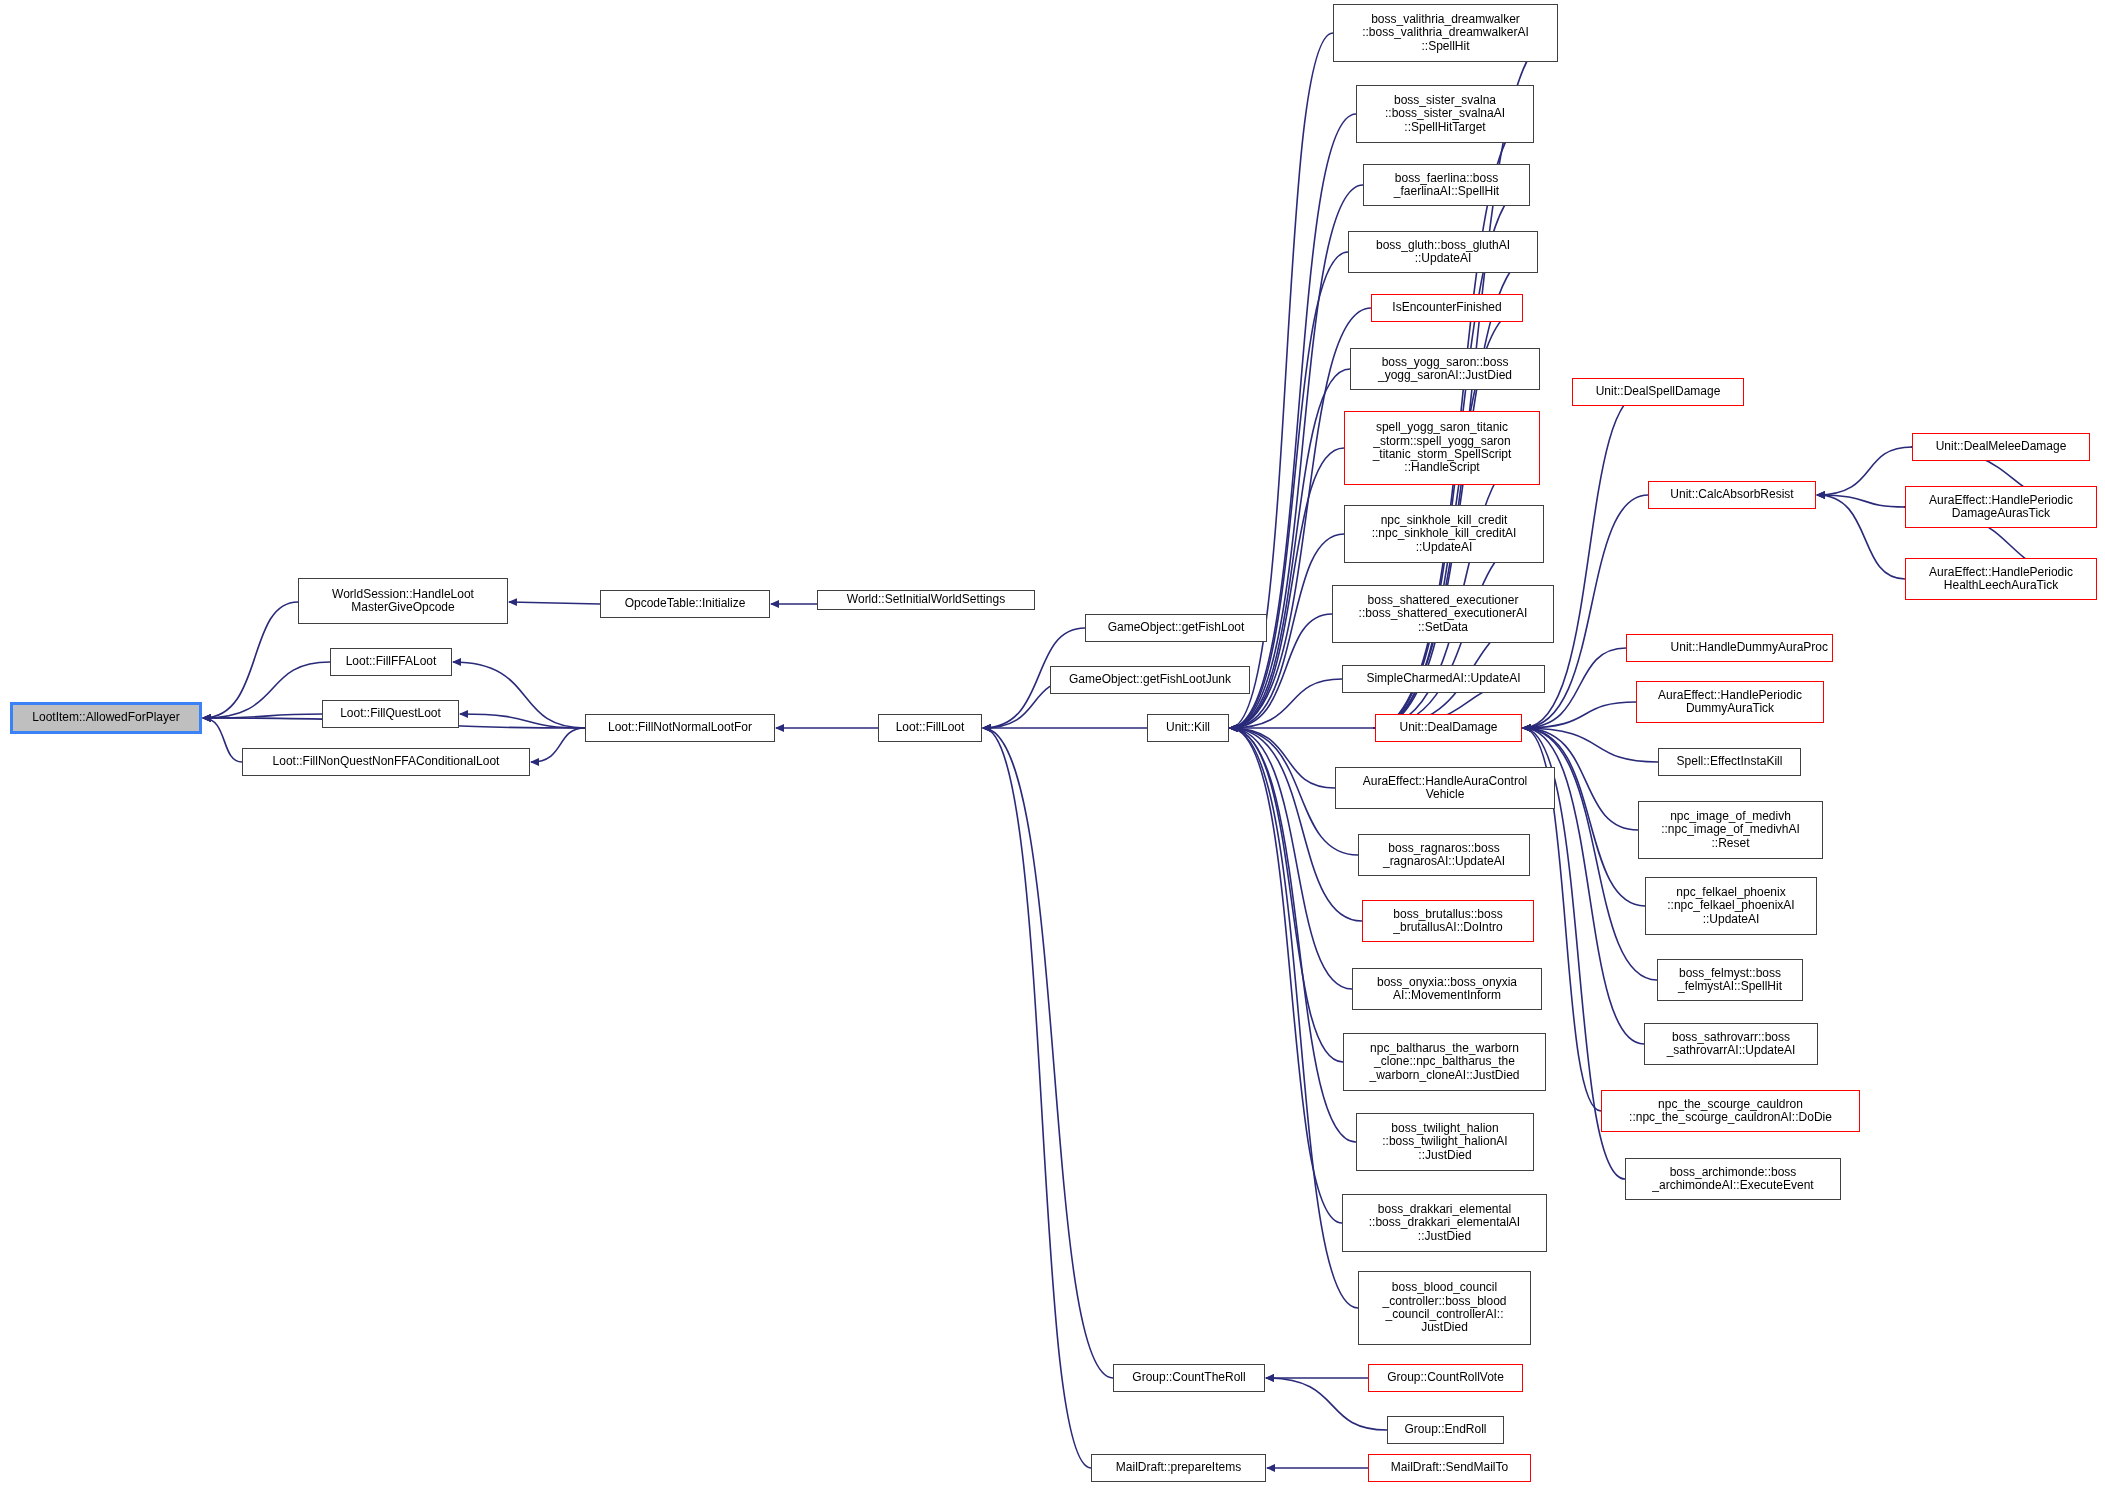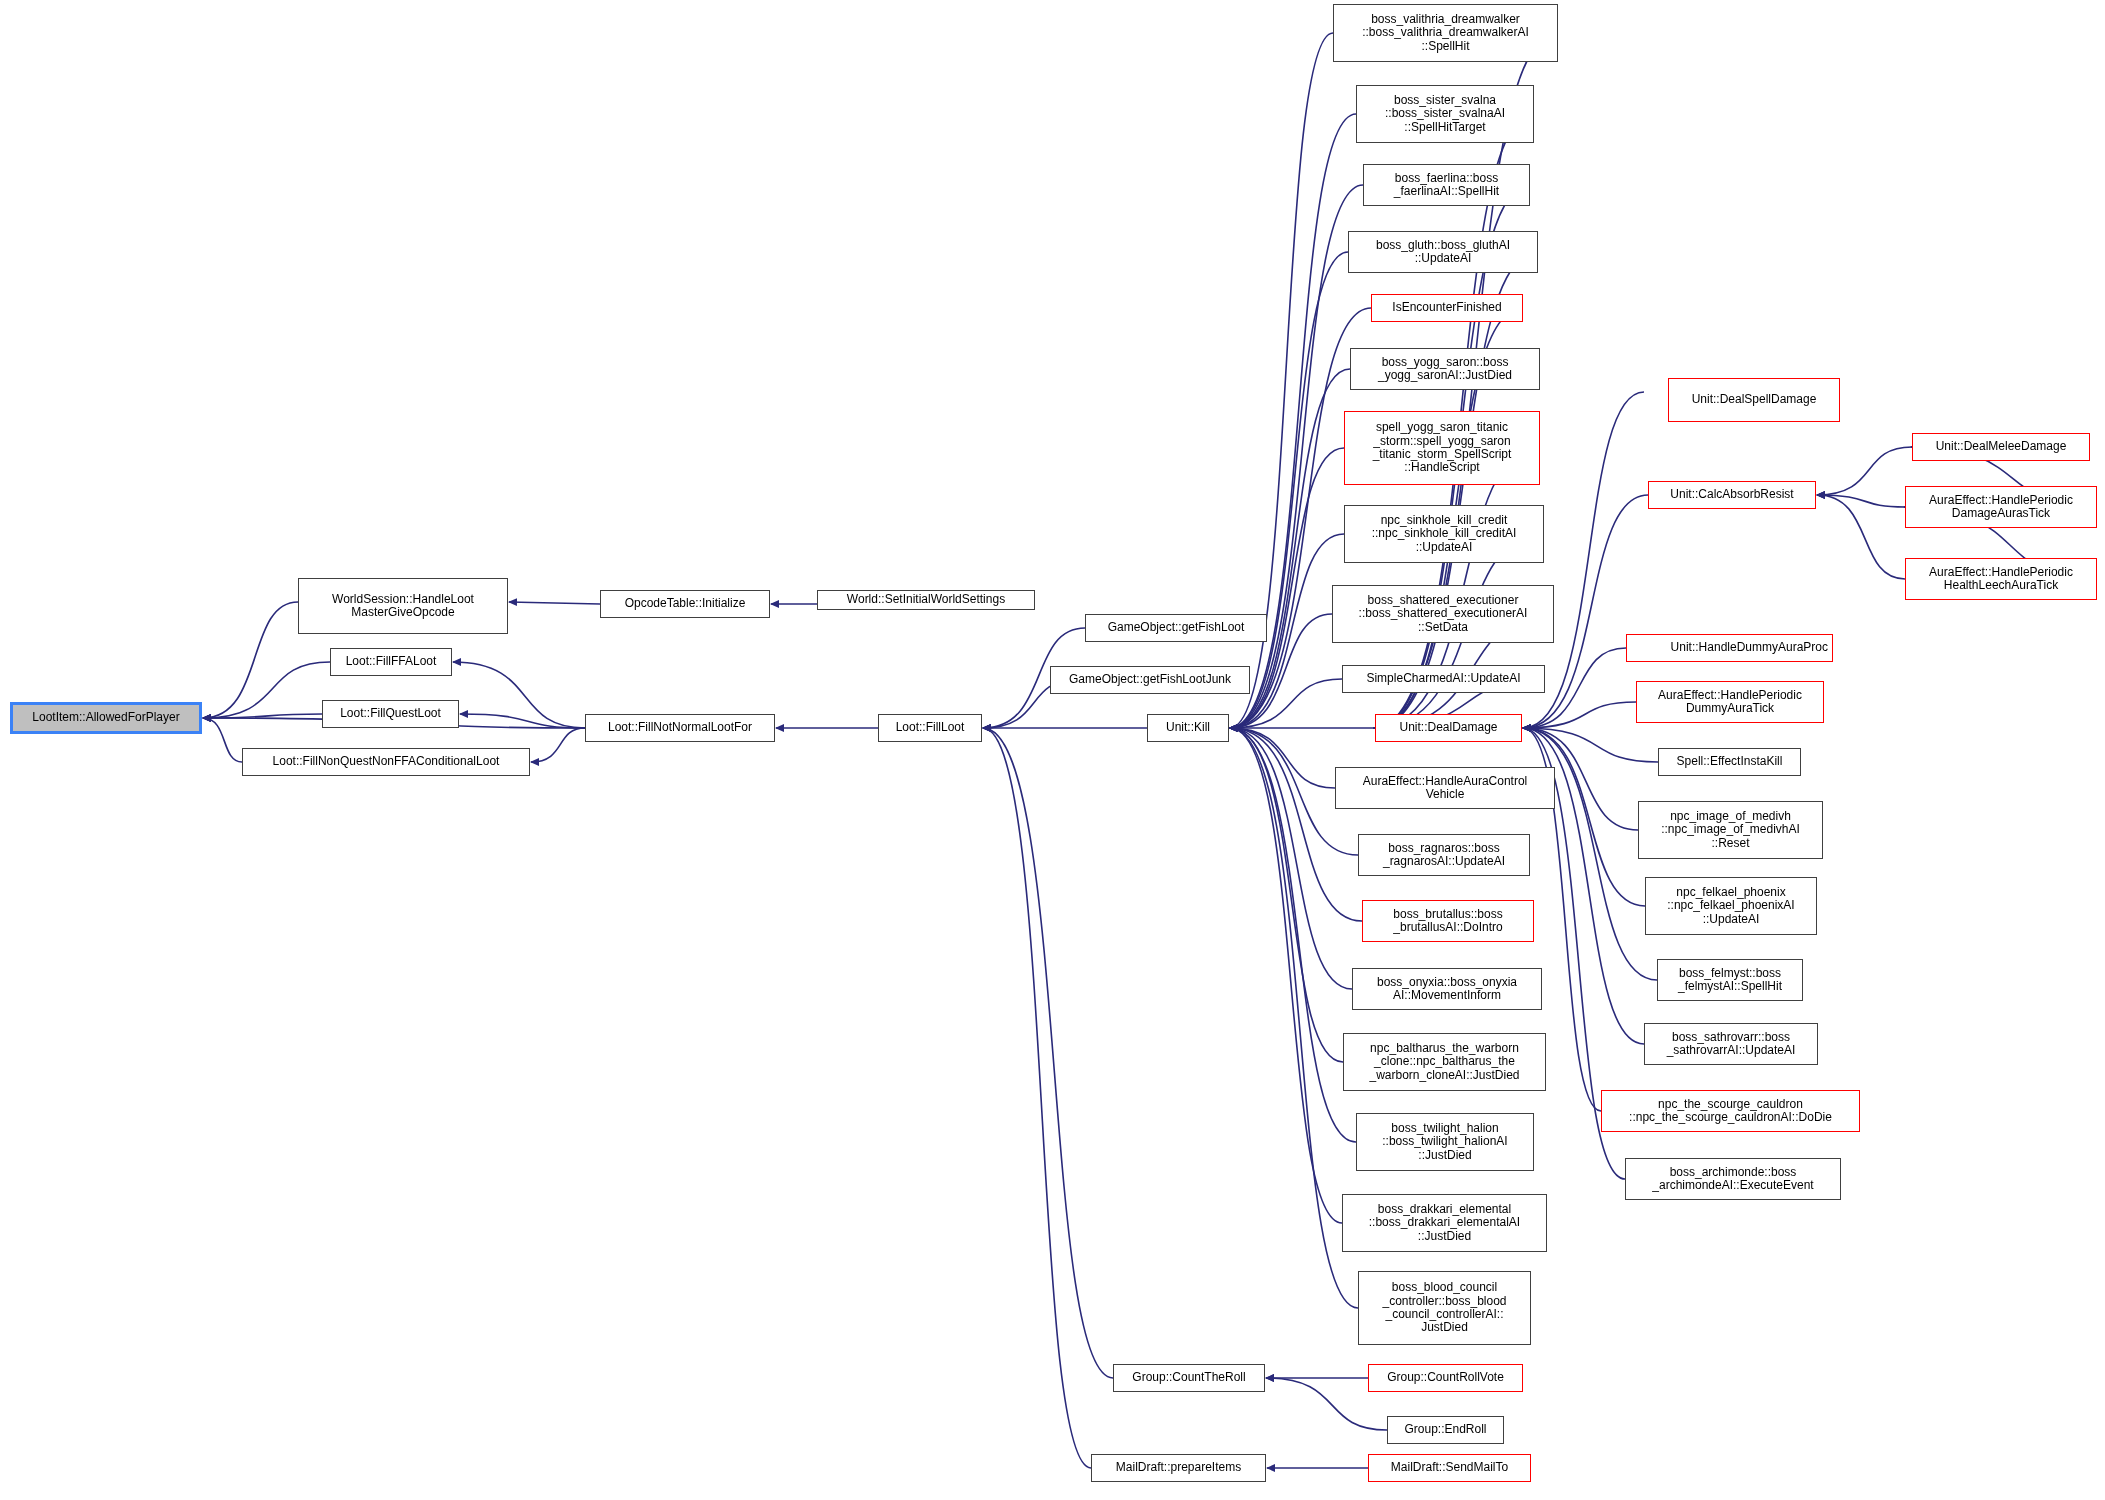--- a/index.html
+++ b/index.html
@@ -84,21 +84,21 @@
         <path d="M1625,1179 C1568.9,1179 1589.3,728 1523,728" fill="none" stroke="#2a2a7a" stroke-width="1.6" marker-end="url(#arrow)"></path>
         <path d="M1912,447 C1859.75,447 1878.75,495 1817,495" fill="none" stroke="#2a2a7a" stroke-width="1.6" marker-end="url(#arrow)"></path>
         <path d="M1905,507 C1856.6,507 1874.2,495 1817,495" fill="none" stroke="#2a2a7a" stroke-width="1.6" marker-end="url(#arrow)"></path>
         <path d="M1905,579 C1856.6,579 1874.2,495 1817,495" fill="none" stroke="#2a2a7a" stroke-width="1.6" marker-end="url(#arrow)"></path>
         <path d="M2097,507 C1994.7,507 2031.9,447 1911,447" fill="none" stroke="#2a2a7a" stroke-width="1.6" marker-end="url(#arrow)"></path>
         <path d="M2097,579 C1990.85,579 2029.45,507 1904,507" fill="none" stroke="#2a2a7a" stroke-width="1.6" marker-end="url(#arrow)"></path>
       </g>
   </svg>
   <div id="nodes">
       <div class="node root" style="left: 10px; top: 702px; width: 192px; height: 32px;"><span>LootItem::AllowedForPlayer</span></div>
-      <div class="node" style="left: 298px; top: 578px; width: 210px; height: 56px;"><span>WorldSession::HandleLoot
+      <div class="node" style="left: 298px; top: 578px; width: 210px; height: 46px;"><span>WorldSession::HandleLoot
 MasterGiveOpcode</span></div>
       <div class="node" style="left: 600px; top: 590px; width: 170px; height: 28px;"><span>OpcodeTable::Initialize</span></div>
       <div class="node" style="left: 817px; top: 590px; width: 218px; height: 20px;"><span>World::SetInitialWorldSettings</span></div>
       <div class="node" style="left: 330px; top: 648px; width: 122px; height: 28px;"><span>Loot::FillFFALoot</span></div>
       <div class="node" style="left: 322px; top: 700px; width: 137px; height: 28px;"><span>Loot::FillQuestLoot</span></div>
       <div class="node" style="left: 242px; top: 748px; width: 288px; height: 28px;"><span>Loot::FillNonQuestNonFFAConditionalLoot</span></div>
       <div class="node" style="left: 585px; top: 714px; width: 190px; height: 28px;"><span>Loot::FillNotNormalLootFor</span></div>
       <div class="node" style="left: 878px; top: 714px; width: 104px; height: 28px;"><span>Loot::FillLoot</span></div>
       <div class="node" style="left: 1085px; top: 614px; width: 182px; height: 28px;"><span>GameObject::getFishLoot</span></div>
       <div class="node" style="left: 1050px; top: 666px; width: 200px; height: 28px;"><span>GameObject::getFishLootJunk</span></div>
@@ -147,21 +147,21 @@
 ::JustDied</span></div>
       <div class="node" style="left: 1358px; top: 1271px; width: 173px; height: 74px;"><span>boss_blood_council
 _controller::boss_blood
 _council_controllerAI::
 JustDied</span></div>
       <div class="node" style="left: 1113px; top: 1364px; width: 152px; height: 28px;"><span>Group::CountTheRoll</span></div>
       <div class="node red" style="left: 1368px; top: 1364px; width: 155px; height: 28px;"><span>Group::CountRollVote</span></div>
       <div class="node" style="left: 1387px; top: 1416px; width: 117px; height: 28px;"><span>Group::EndRoll</span></div>
       <div class="node" style="left: 1091px; top: 1454px; width: 175px; height: 28px;"><span>MailDraft::prepareItems</span></div>
       <div class="node red" style="left: 1368px; top: 1454px; width: 163px; height: 28px;"><span>MailDraft::SendMailTo</span></div>
-      <div class="node red" style="left: 1668px; top: 378px; width: 172px; height: 44px;"><span>Unit::DealSpellDamage</span></div>
+      <div class="node red" style="left: 1572px; top: 378px; width: 172px; height: 28px;"><span>Unit::DealSpellDamage</span></div>
       <div class="node red" style="left: 1912px; top: 433px; width: 178px; height: 28px;"><span>Unit::DealMeleeDamage</span></div>
       <div class="node red" style="left: 1648px; top: 481px; width: 168px; height: 28px;"><span>Unit::CalcAbsorbResist</span></div>
       <div class="node red" style="left: 1905px; top: 486px; width: 192px; height: 42px;"><span>AuraEffect::HandlePeriodic
 DamageAurasTick</span></div>
       <div class="node red" style="left: 1905px; top: 558px; width: 192px; height: 42px;"><span>AuraEffect::HandlePeriodic
 HealthLeechAuraTick</span></div>
       <div class="node red" style="left: 1626px; top: 634px; width: 207px; height: 28px; justify-content: flex-end;"><span>Unit::HandleDummyAuraProc</span></div>
       <div class="node red" style="left: 1636px; top: 681px; width: 188px; height: 42px;"><span>AuraEffect::HandlePeriodic
 DummyAuraTick</span></div>
       <div class="node" style="left: 1658px; top: 748px; width: 143px; height: 28px;"><span>Spell::EffectInstaKill</span></div>

